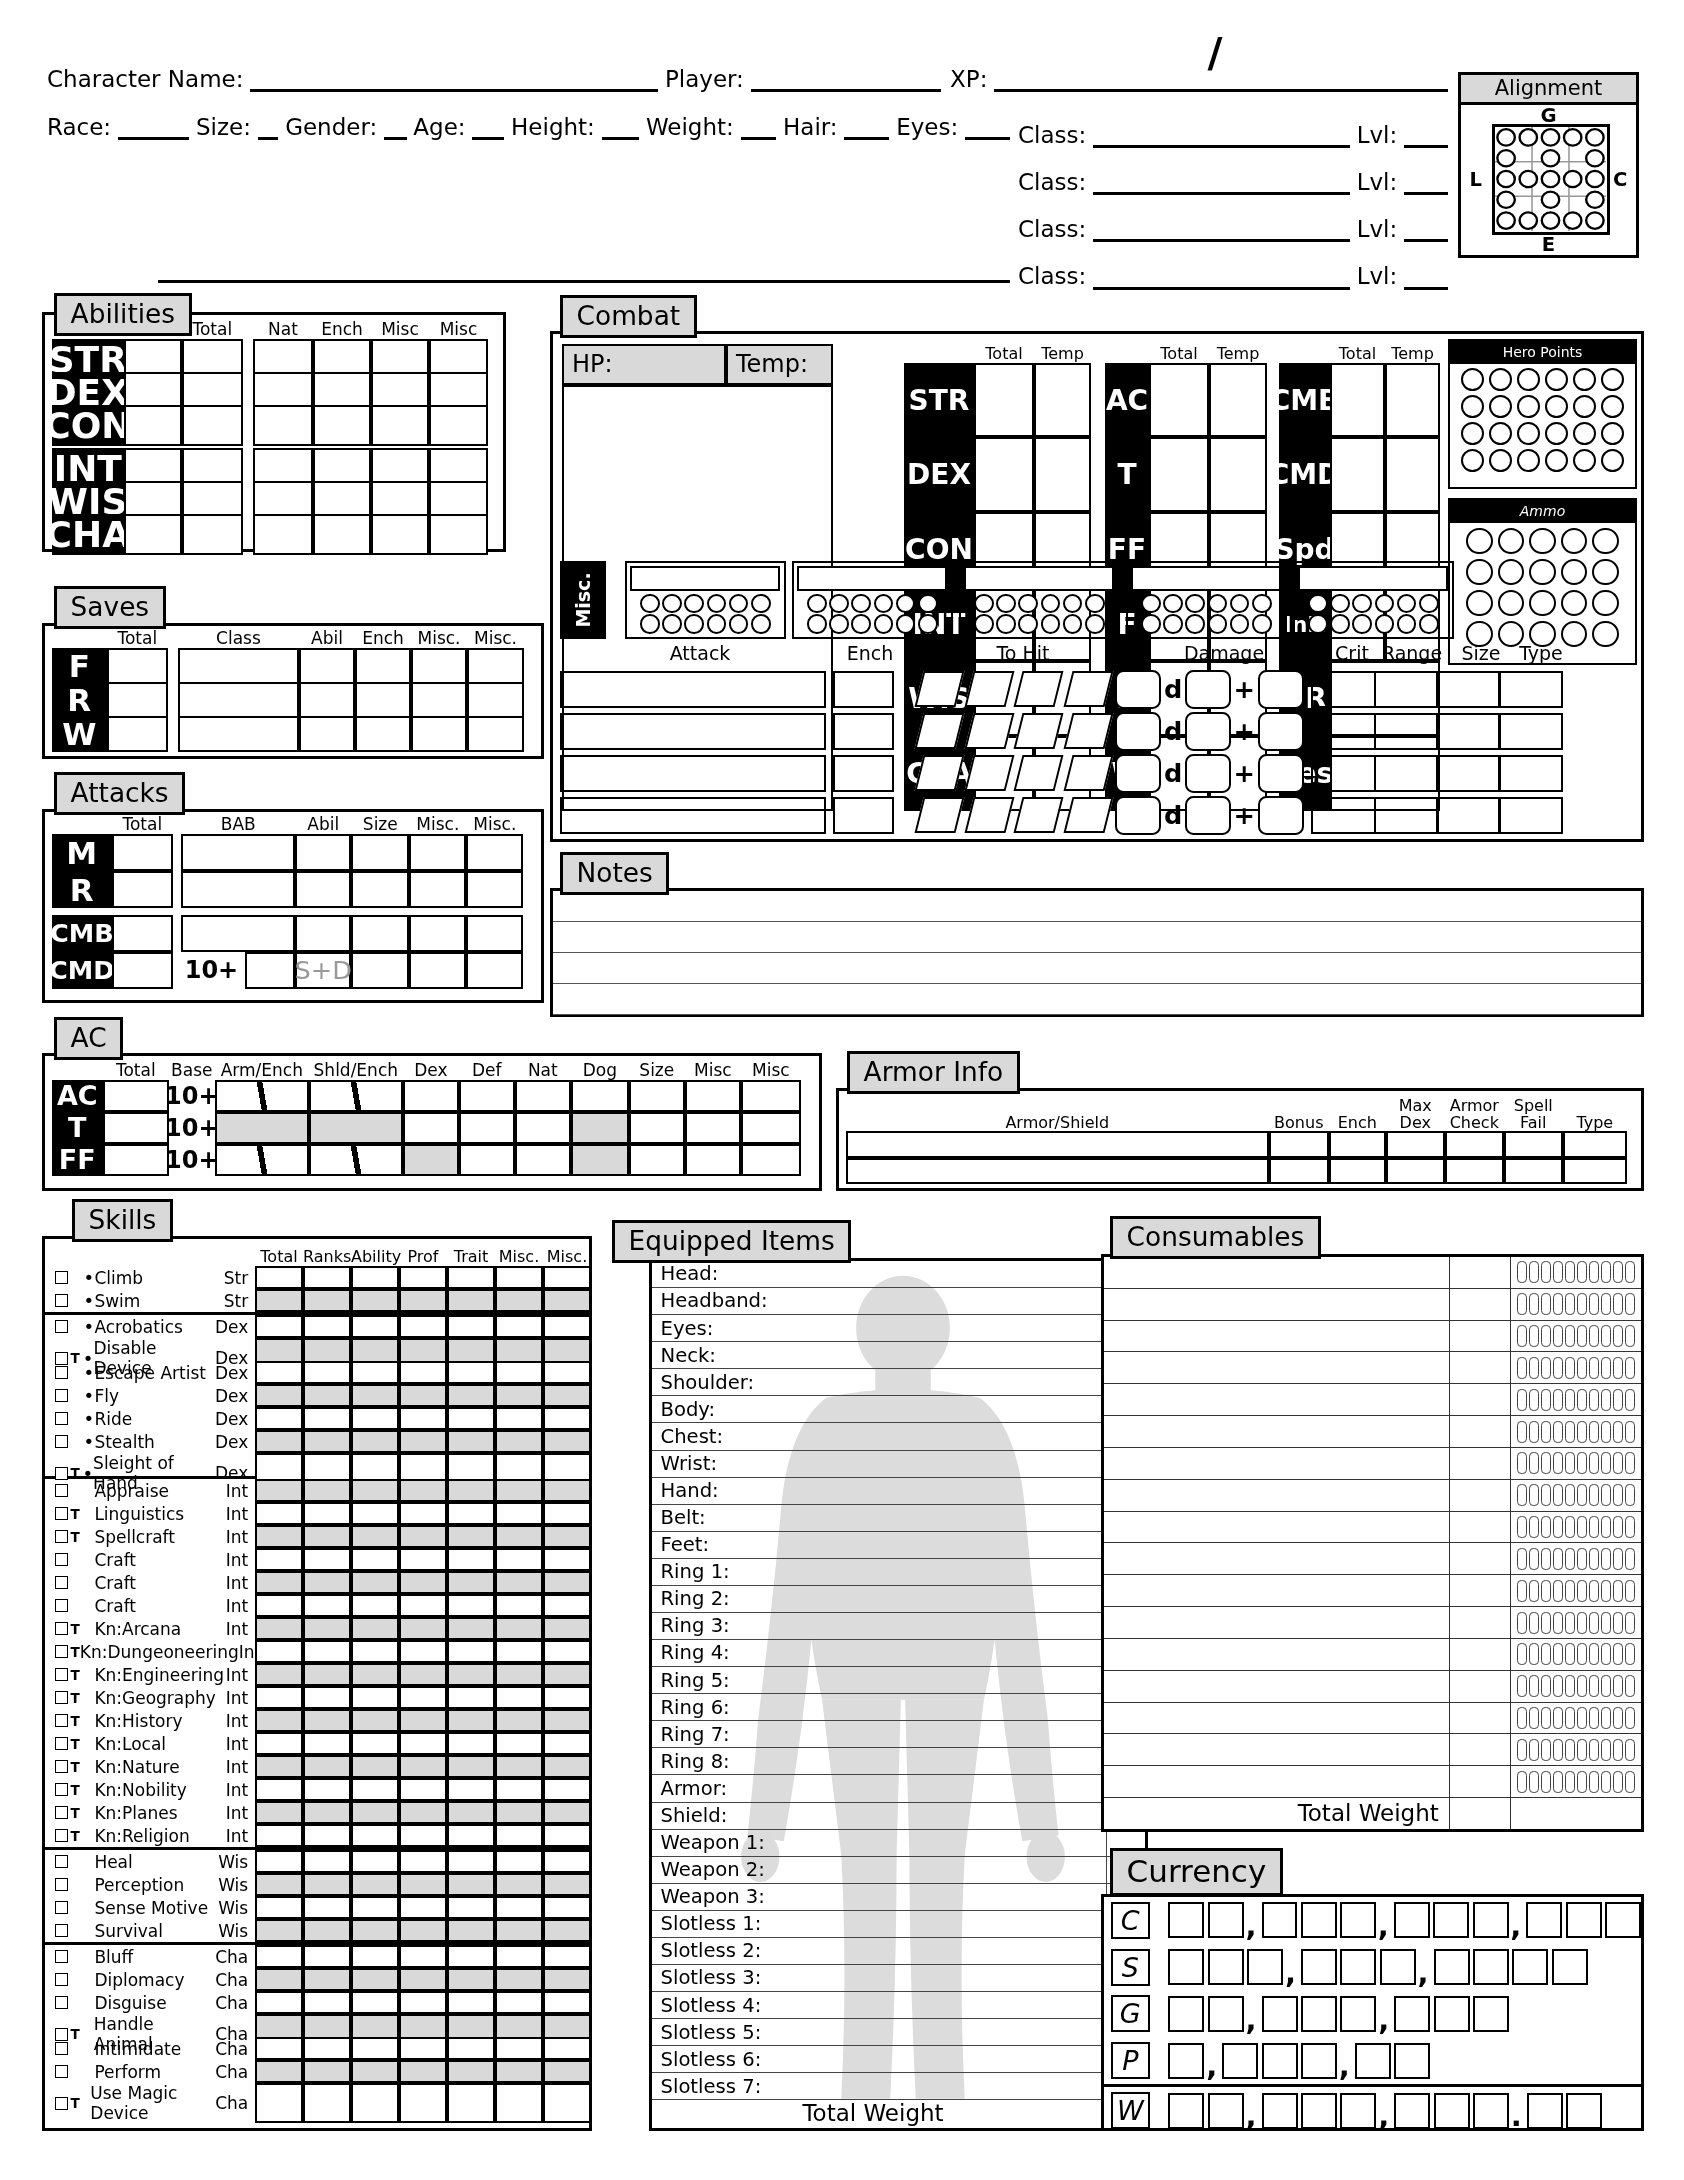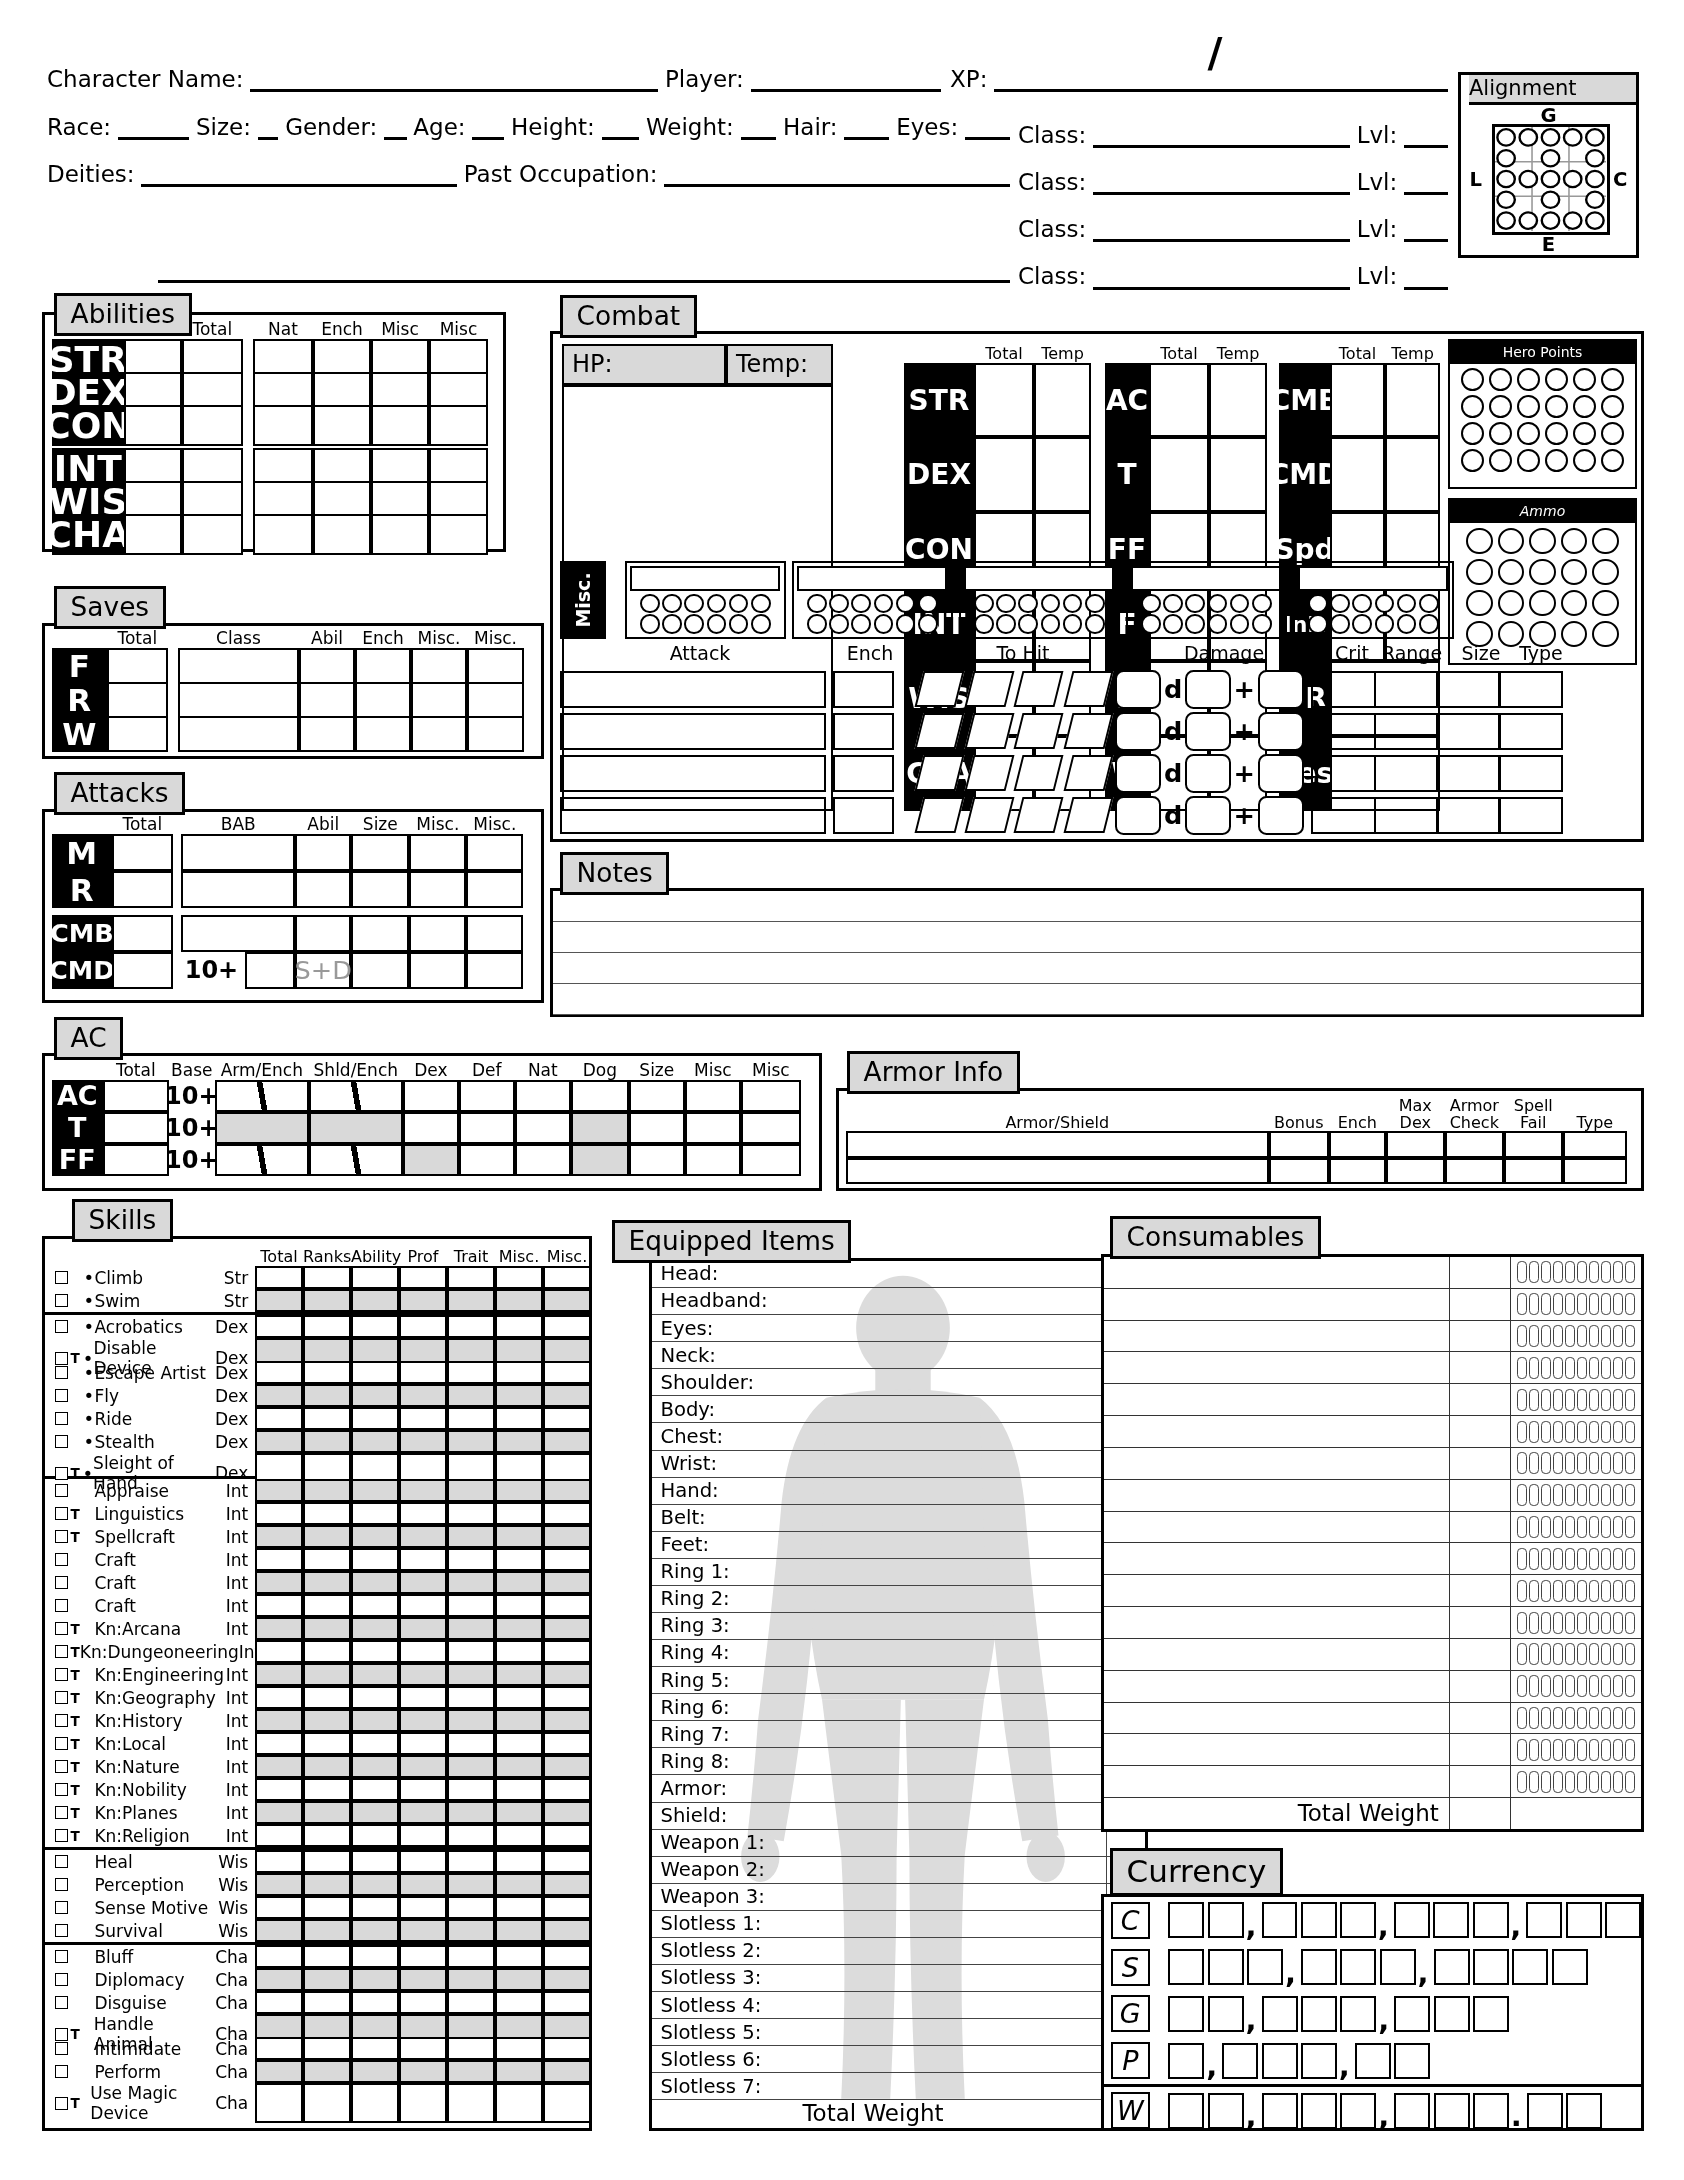--- a/index.html
+++ b/index.html
@@ -19,21 +19,21 @@
   
   .hdr-row{position:absolute;display:flex;align-items:flex-end;gap:6.8px;}
   .hlbl{font-size:23px;white-space:nowrap;line-height:1.1;}
   .hline{border-bottom:3.4px solid #000;height:29px;}
   .f1{flex:1;}
   #xp-line{position:relative;}
   #xp-slash{position:absolute;left:47%;top:-34px;font-size:41px;font-weight:bold;}
 
   
   #align-box{position:absolute;left:1458px;top:72px;width:181px;height:186px;border:3.4px solid #000;background:#fff;}
-  #align-title{background:#d9d9d9;border-bottom:3.4px solid #000;text-align:left;font-size:21px;padding:0.9px 0 2.6px;margin-left:8px;}
+  #align-title{background:#d9d9d9;border-bottom:3.4px solid #000;text-align:center;font-size:21px;padding:0.9px 0 2.6px;}
   #align-inner{position:relative;width:100%;height:147px;}
   .align-letter{position:absolute;font-size:19.6px;font-weight:bold;}
   #align-g{top:-1.7px;left:50%;transform:translateX(-50%);}
   #align-e{bottom:-3.4px;left:50%;transform:translateX(-50%);}
   #align-l{left:8.5px;top:50%;transform:translateY(-50%);}
   #align-c{right:8.5px;top:50%;transform:translateY(-50%);}
   #align-square{position:absolute;left:31px;top:19px;width:118px;height:111px;border:3.4px solid #000;}
 
   
   .grid-ab{display:grid;grid-template-columns:72px 58px 61px 10.2px 60px 58px 58px 59px;height:33px;}
@@ -166,26 +166,20 @@
     <span class="hlbl">Height:</span>
       <span class="hline" style="flex:1;"></span>
     <span class="hlbl">Weight:</span>
       <span class="hline" style="flex:0.95;"></span>
     <span class="hlbl">Hair:</span>
       <span class="hline" style="flex:1.2;"></span>
     <span class="hlbl">Eyes:</span>
       <span class="hline" style="flex:1.2;"></span>
   </div>
 
-  <div class="hdr-row" style="left:47px;top:158px;width:963px;">
-    <span class="hlbl">Deities:</span>
-    <span class="hline" style="flex:2.1;"></span>
-    <span class="hlbl">Past Occupation:</span>
-    <span class="hline" style="flex:2.3;"></span>
-  </div>
 
   <div class="hdr-row" style="left:158px;top:254px;width:852px;">
     <span class="hline f1"></span>
   </div>
 
   <div id="class-rows" style="position:absolute;left:1018px;top:111px;width:430px;">
       <div class="hdr-row" style="position: relative; height: 37px; margin-bottom: 10.2px; width: 430px;">
         <span class="hlbl">Class:</span>
         <span class="hline f1"></span>
         <span class="hlbl">Lvl:</span>

